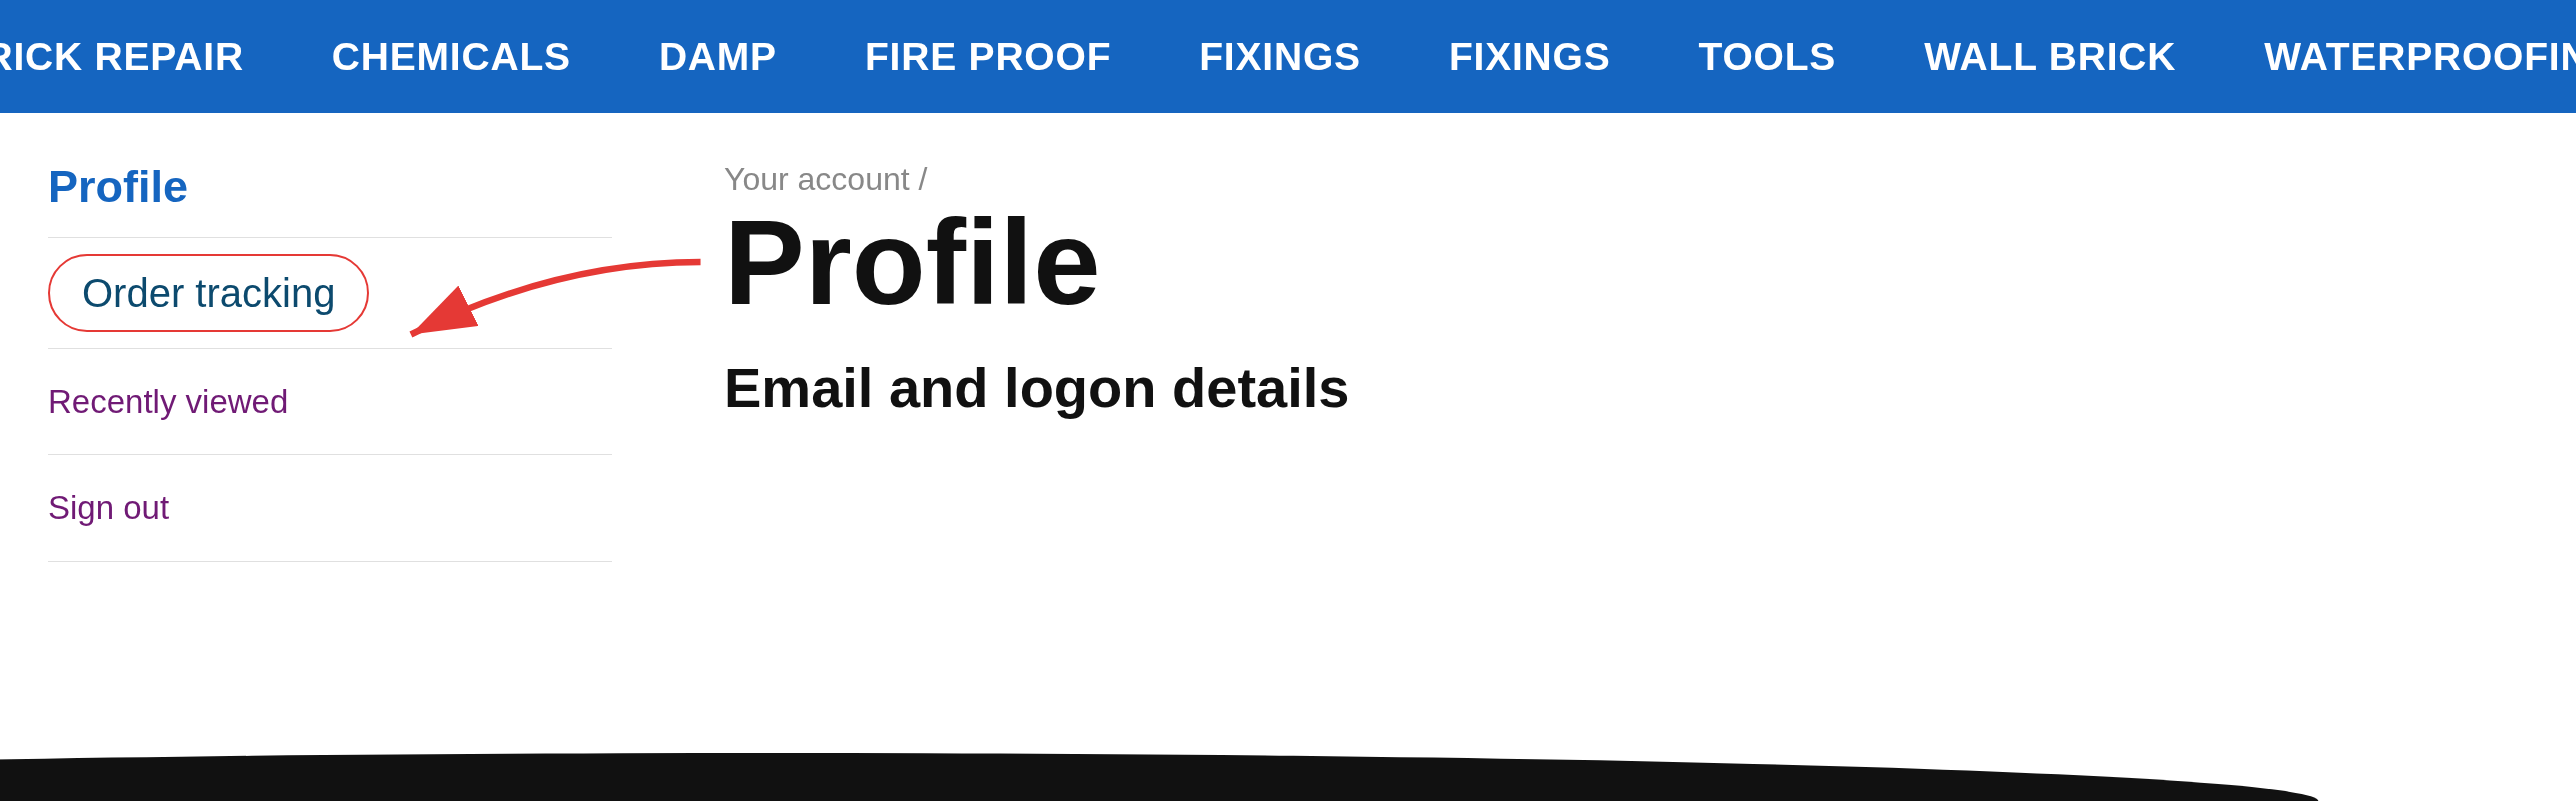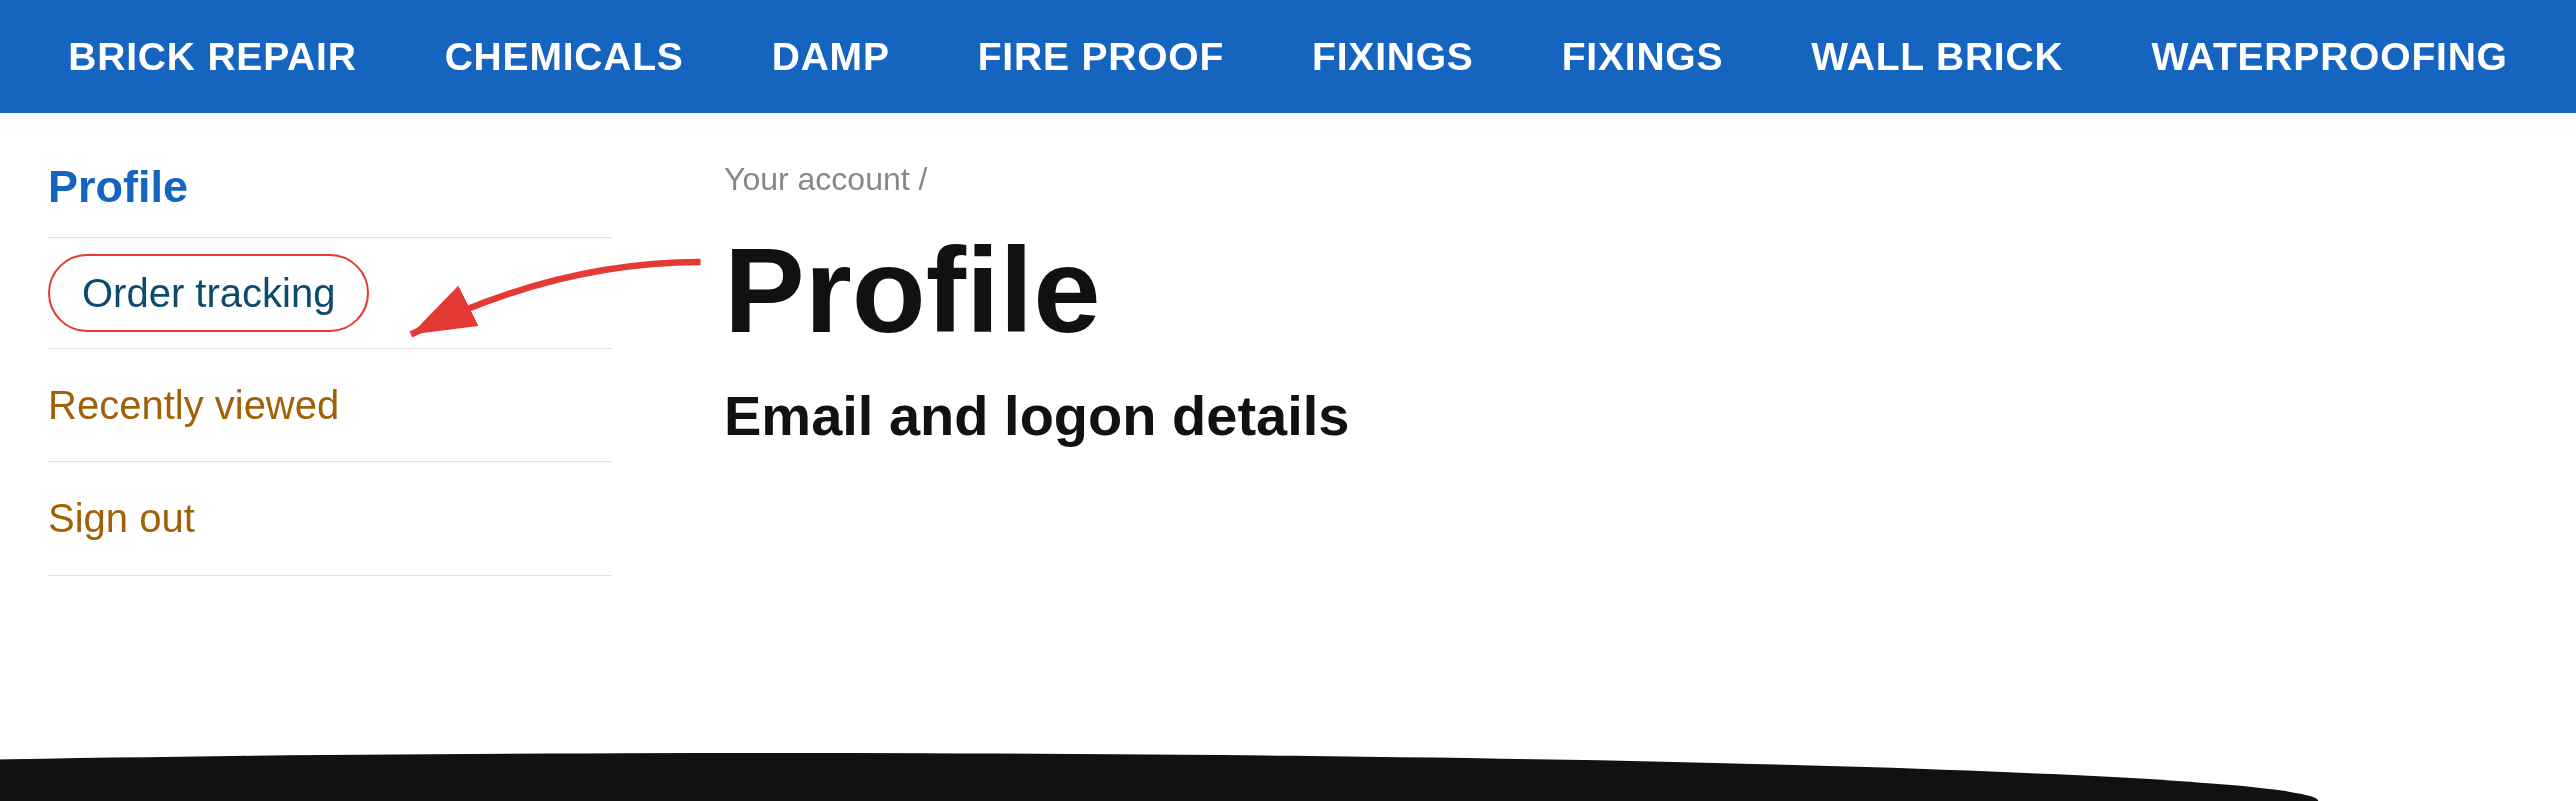--- a/index.html
+++ b/index.html
@@ -78,37 +78,37 @@
       border: 2.4px solid #e53935;
       border-radius: 48px;
       padding: 14.5px 32px;
       font-size: 40px;
       color: #0c4a6e;
       cursor: pointer;
       background: transparent;
     }
 
     .sidebar-item {
-      font-size: 40px;
-      color: #a16207;
+      font-size: 33px;
+      color: #701a75;
       cursor: pointer;
       padding: 17.7px 0;
       display: block;
     }
 
     
     .right-content {
       flex: 1;
       padding: 0 64px;
     }
 
     .breadcrumb {
       font-size: 32px;
       color: #888;
-      margin-bottom: 32px;
+      margin-bottom: 4px;
     }
 
     .page-title {
       font-size: 121px;
       font-weight: 900;
       color: #111;
       line-height: 1;
       margin-bottom: 32px;
     }
 
@@ -133,20 +133,21 @@
 </head>
 <body>
 
 <nav class="nav-bar">
   <span class="nav-item">BRICK REPAIR</span>
   <span class="nav-item">CHEMICALS</span>
   <span class="nav-item">DAMP</span>
   <span class="nav-item">FIRE PROOF</span>
   <span class="nav-item">FIXINGS</span>
   <span class="nav-item">FIXINGS</span>
+  <span class="nav-item">TOOLS</span>
   <span class="nav-item">WALL BRICK</span>
   <span class="nav-item">WATERPROOFING</span>
 </nav>
 
 <div class="main-content">
 
   <aside class="sidebar">
     <a class="sidebar-profile-link">Profile</a>
     <hr class="sidebar-divider">
 

